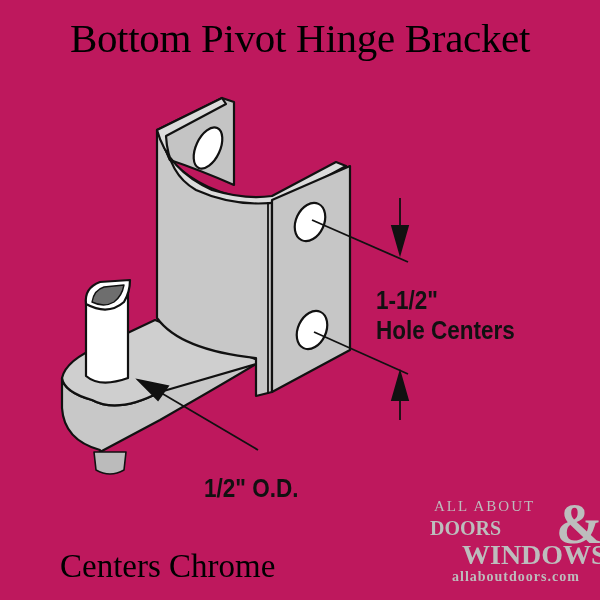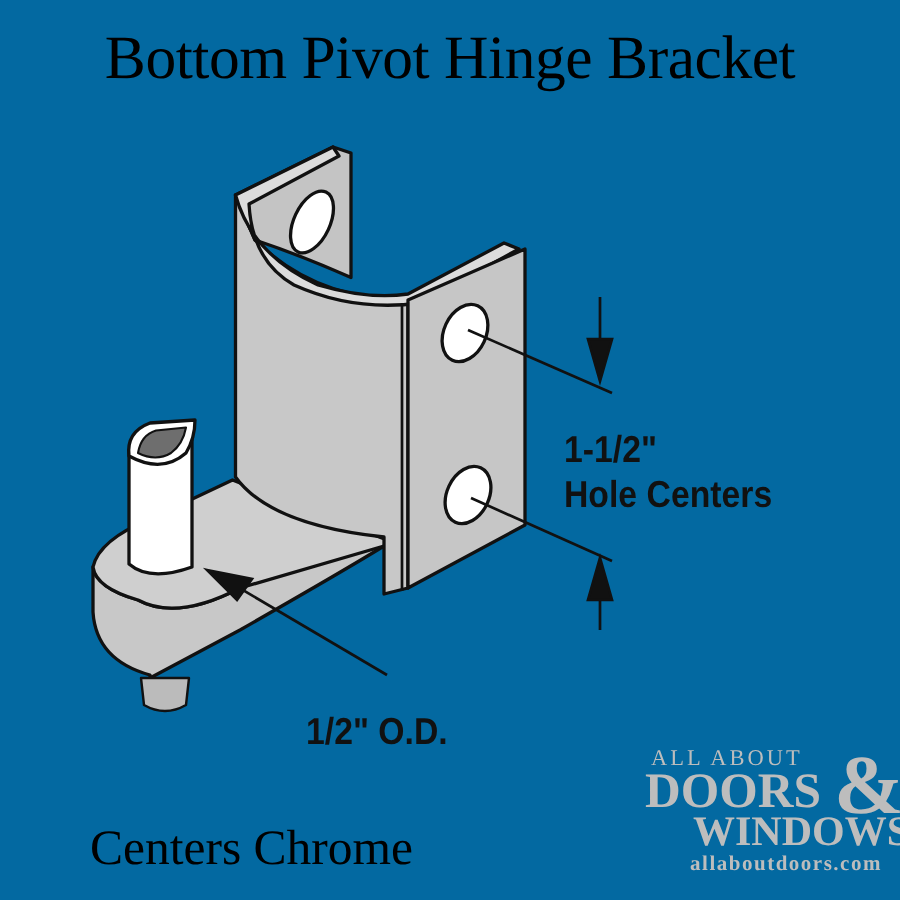--- a/index.html
+++ b/index.html
@@ -1,26 +1,26 @@
 <!DOCTYPE html>
 <html><head>
 <meta charset="utf-8">
 <style>
   html,body{margin:0;padding:0;background:#ffffff;}
-  #canvas{position:relative;width:600px;height:600px;background:#0369a1;overflow:hidden;}
+  #canvas{position:relative;width:600px;height:600px;background:#be185d;overflow:hidden;}
   .title{position:absolute;left:0;top:14px;width:600px;text-align:center;
     font-family:"Liberation Serif","DejaVu Serif",serif;font-size:41px;color:#000;letter-spacing:-0.3px;}
   .finish{position:absolute;left:60px;top:548px;
     font-family:"Liberation Serif","DejaVu Serif",serif;font-size:33px;color:#000;}
   .label{position:absolute;font-family:"Liberation Sans","DejaVu Sans",sans-serif;font-weight:bold;color:#111;font-size:25px;line-height:29px;transform:scaleX(0.9);transform-origin:left top;}
   .logo{position:absolute;left:420px;top:498px;width:176px;text-align:center;color:#bdbdbd;font-family:"Liberation Serif","DejaVu Serif",serif;}
   .logo .l1{font-size:15px;letter-spacing:2px;text-align:left;padding-left:14px;}
-  .logo .l2{font-size:33px;font-weight:bold;line-height:26px;text-align:left;padding-left:10px;}
+  .logo .l2{font-size:20px;font-weight:bold;line-height:26px;text-align:left;padding-left:10px;}
   .logo .l3{font-size:28px;font-weight:bold;line-height:28px;text-align:left;padding-left:6px;margin-left:36px;}
-  .logo .l4{font-size:14px;font-weight:bold;letter-spacing:1px;text-align:center;padding-left:32px;}
+  .logo .l4{font-size:14px;font-weight:bold;letter-spacing:1px;text-align:left;padding-left:32px;}
   .logo .amp{position:absolute;left:136px;top:-6px;font-size:56px;font-weight:bold;color:#bdbdbd;}
   svg{position:absolute;left:0;top:0;}
 </style>
 </head>
 <body>
 
 <div id="canvas">
 
   <div class="title">Bottom Pivot Hinge Bracket</div>
 

